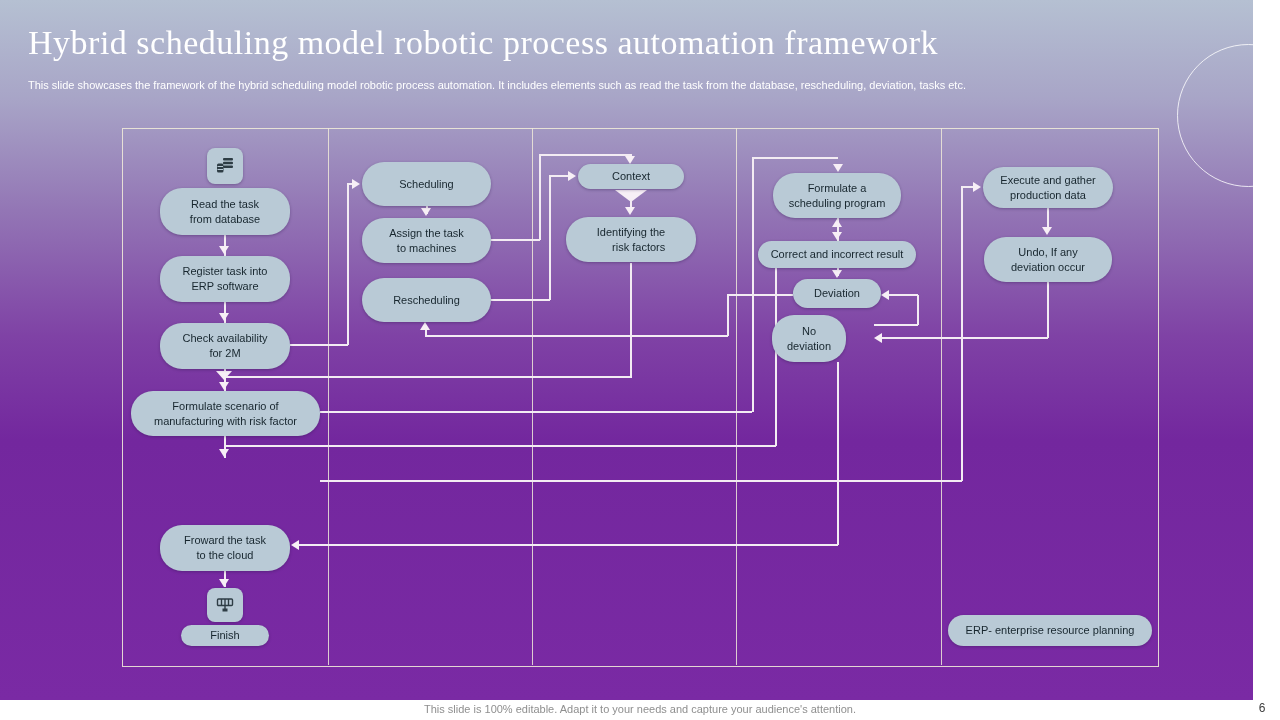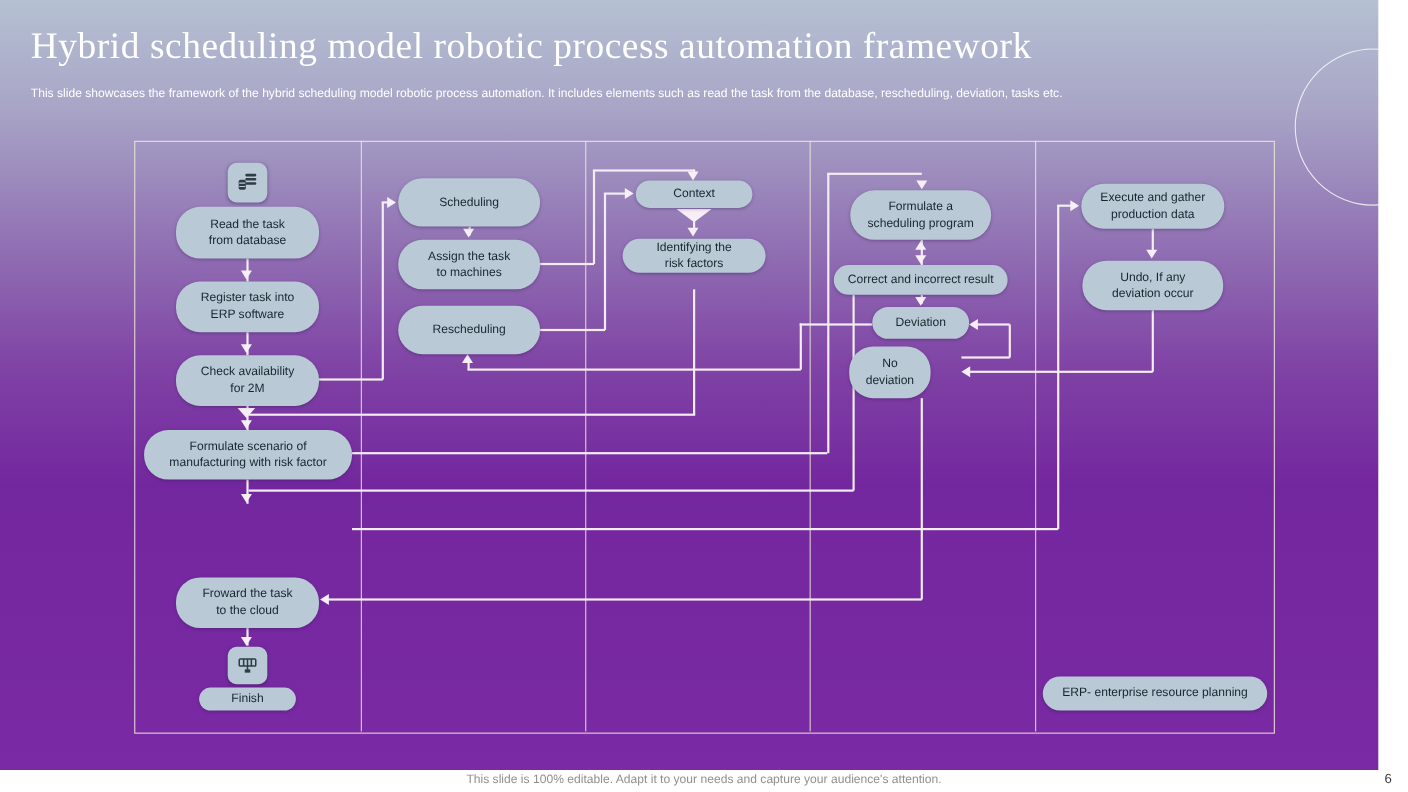--- a/index.html
+++ b/index.html
@@ -1,19 +1,19 @@
 <!DOCTYPE html>
 <html><head>
 <meta charset="utf-8">
 <style>
   html,body{margin:0;padding:0;background:#ffffff;}
   #stage{position:relative;width:1280px;height:720px;background:#ffffff;overflow:hidden;
          font-family:"Liberation Sans",sans-serif;}
   #slide{position:absolute;left:0;top:0;width:1253px;height:700px;overflow:hidden;
-         background:linear-gradient(to bottom,#b5c0d2 0%,#a8a5c7 14%,#9376b5 30%,#7f42a5 48%,#73279e 63%,#7a2aa4 100%);padding-left:12px;}
+         background:linear-gradient(to bottom,#b5c0d2 0%,#a8a5c7 14%,#9376b5 30%,#7f42a5 48%,#73279e 63%,#7a2aa4 100%);}
   .deco-circle{position:absolute;left:1177px;top:44px;width:141px;height:141px;border-radius:50%;
          border:1.5px solid rgba(255,255,255,0.8);}
   #title{position:absolute;left:28px;top:24px;width:1150px;color:#ffffff;
          font-family:"Liberation Serif",serif;font-size:34px;letter-spacing:.5px;}
   #subtitle{position:absolute;left:28px;top:79px;width:1180px;color:#ffffff;font-size:11px;}
   
   .frame{position:absolute;left:122px;top:128px;width:1035px;height:537px;
          border:1px solid rgba(238,233,216,.9);}
   .divider{position:absolute;top:128px;height:537px;width:1px;background:rgba(238,233,216,.85);}
   
@@ -176,21 +176,21 @@
     </div>
 
     <div class="node" style="left:181px;top:625px;width:88px;height:21px;border-radius:11px;">Finish</div>
 
     <div class="node" style="left:362px;top:162px;width:129px;height:44px;text-align:center;">Scheduling</div>
     <div class="node" style="left:362px;top:218px;width:129px;height:45px;">Assign the task
 to machines</div>
     <div class="node" style="left:362px;top:278px;width:129px;height:44px;">Rescheduling</div>
 
     <div class="node" style="left:578px;top:164px;width:106px;height:25px;border-radius:13px;text-align:center;">Context</div>
-    <div class="node" style="left:566px;top:217px;width:130px;height:31px;">Identifying the
+    <div class="node" style="left:566px;top:217px;width:130px;height:45px;text-align:right;">Identifying the
 risk factors</div>
 
     <div class="node" style="left:773px;top:173px;width:128px;height:45px;">Formulate a
 scheduling program</div>
     <div class="node" style="left:758px;top:241px;width:158px;height:27px;border-radius:14px;">Correct and incorrect  result</div>
     <div class="node" style="left:793px;top:279px;width:88px;height:29px;border-radius:15px;">Deviation</div>
     <div class="node" style="left:772px;top:315px;width:74px;height:47px;">No
 deviation</div>
 
     <div class="node" style="left:983px;top:167px;width:130px;height:41px;">Execute  and gather

